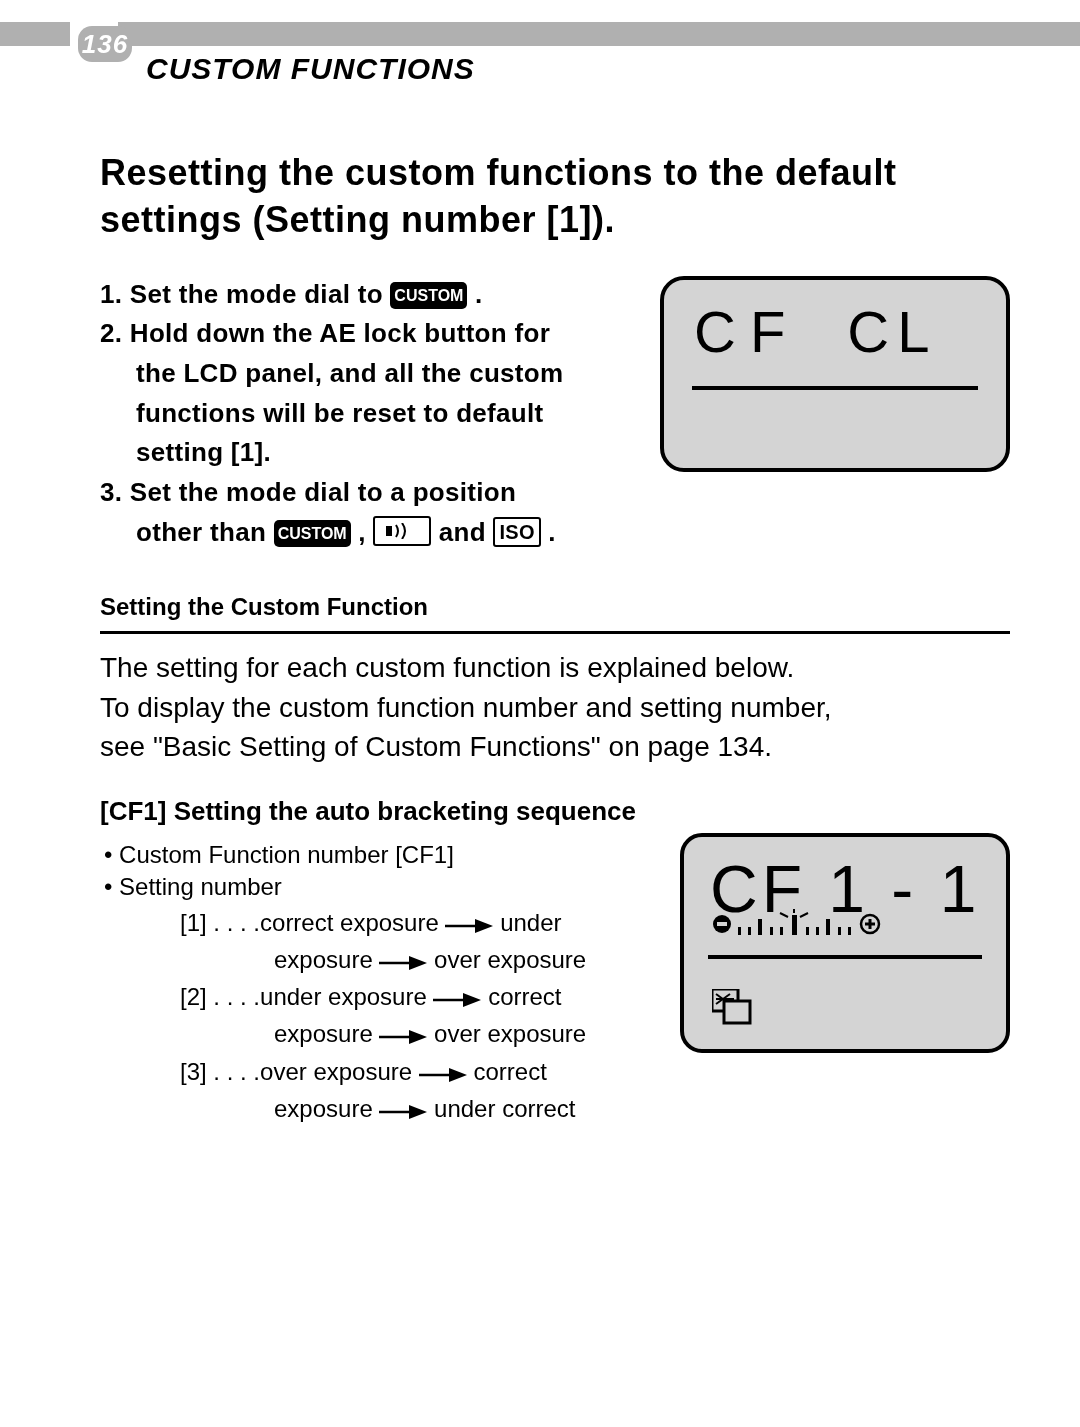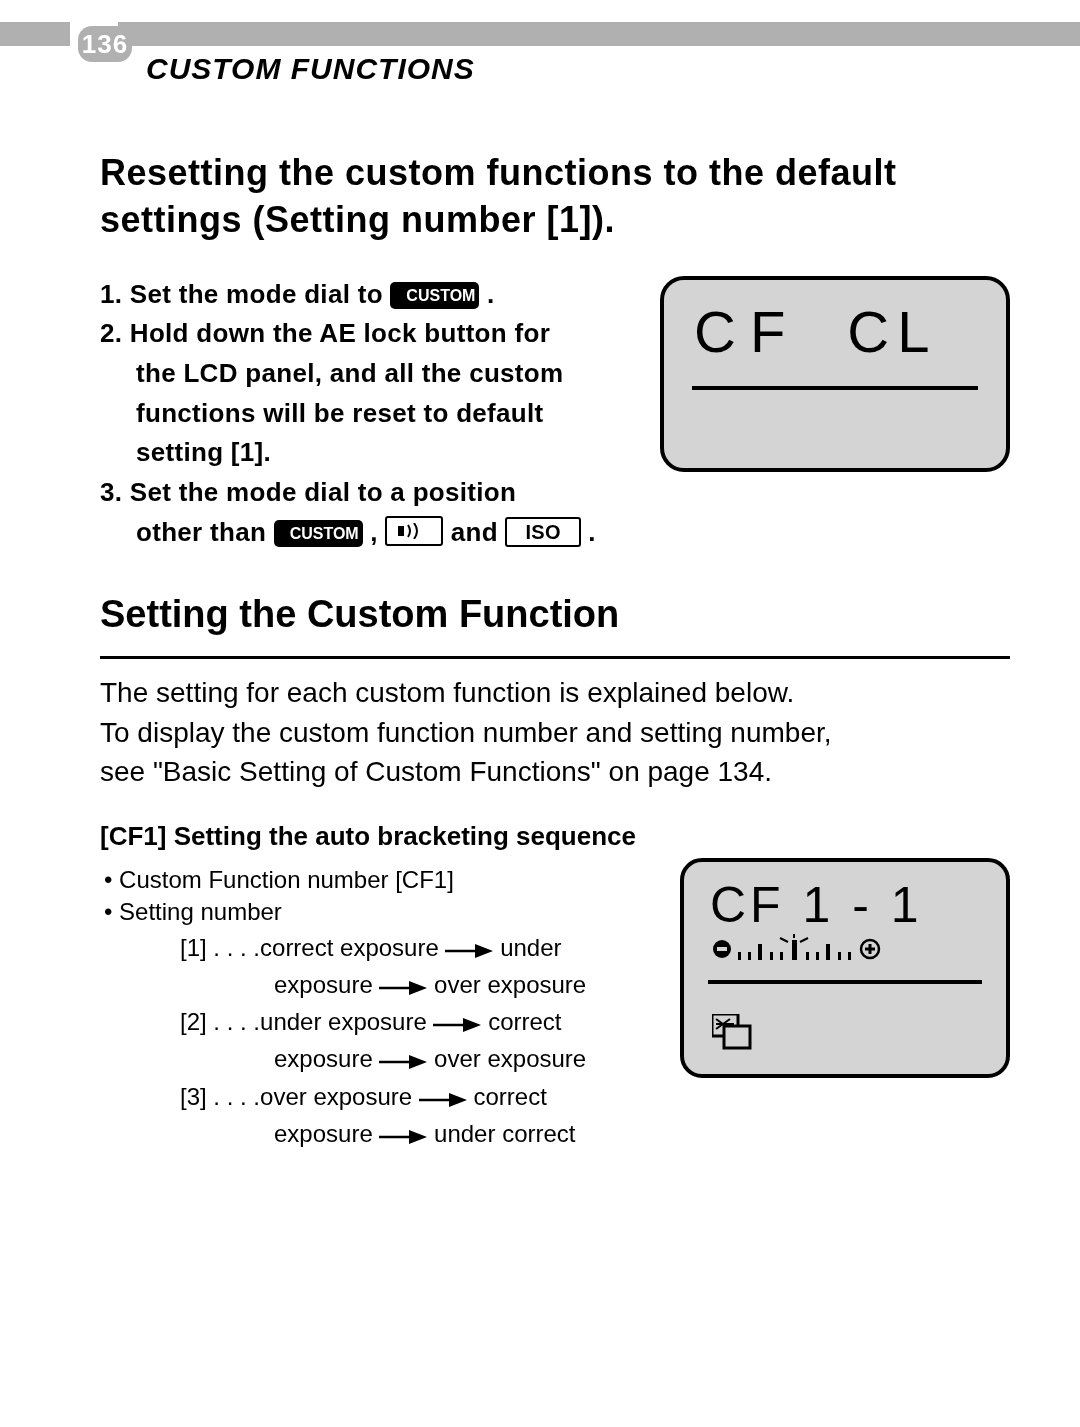--- a/index.html
+++ b/index.html
@@ -50,20 +50,21 @@
     width: 54px;
     height: 36px;
     background: #b0b0b0;
     border-radius: 14px;
     color: #fff;
     font-weight: 700;
     font-size: 26px;
     display: flex;
     align-items: center;
     justify-content: center;
+    font-style: italic;
     letter-spacing: 1px;
   }
   .section-title {
     position: absolute;
     top: 52px;
     left: 146px;
     font-style: italic;
     font-weight: 700;
     font-size: 30px;
     letter-spacing: 1px;
@@ -98,21 +99,21 @@
   }
   .custom-chip {
     display: inline-flex;
     align-items: center;
     justify-content: center;
     background: #000;
     color: #fff;
     border-radius: 5px;
     font-size: 16px;
     font-weight: 700;
-    padding: 2px 4px 2px 16px;
+    padding: 2px 4px 2px 4px;
     vertical-align: 2px;
     letter-spacing: 0;
   }
   .remote-chip {
     display: inline-flex;
     align-items: center;
     justify-content: center;
     border: 2px solid #000;
     border-radius: 3px;
     font-size: 20px;
@@ -122,21 +123,21 @@
     background: #fff;
   }
   .iso-chip {
     display: inline-flex;
     align-items: center;
     justify-content: center;
     border: 2px solid #000;
     border-radius: 3px;
     font-weight: 700;
     font-size: 20px;
-    padding: 0 18px;
+    padding: 0 4px;
     height: 26px;
     vertical-align: 2px;
     background: #fff;
   }
   .lcd-panel {
     width: 350px;
     height: 200px;
   }
   .lcd-box {
     width: 350px;
@@ -162,24 +163,24 @@
   .lcd-divider {
     position: absolute;
     top: 106px;
     left: 28px;
     right: 28px;
     height: 4px;
     background: #000;
   }
   .h2 {
     font-weight: 700;
-    font-size: 38px;
+    font-size: 24px;
     margin-top: 40px;
     border-bottom: 3px solid #000;
-    padding-bottom: 20px;
+    padding-bottom: 10px;
   }
   .body-text {
     font-size: 28px;
     line-height: 1.4;
     margin-top: 14px;
     font-weight: 400;
   }
   .cf-block {
     margin-top: 30px;
   }
@@ -215,21 +216,21 @@
     width: 330px;
     height: 220px;
     border-radius: 22px;
   }
   .lcd-panel.small { width: 330px; margin-top: 6px; }
   .lcd-seg2 {
     position: absolute;
     top: 14px;
     left: 26px;
     font-family: "Arial Narrow", Arial, sans-serif;
-    font-size: 50px;
+    font-size: 66px;
     color: #000;
     letter-spacing: 4px;
   }
   .lcd-scale {
     position: absolute;
     top: 72px;
     left: 26px;
     font-size: 26px;
     color:#000;
     letter-spacing: 1px;

